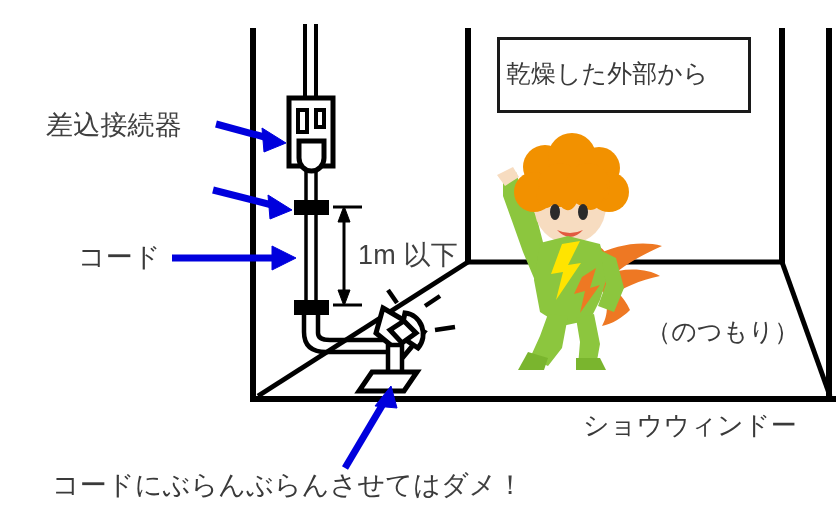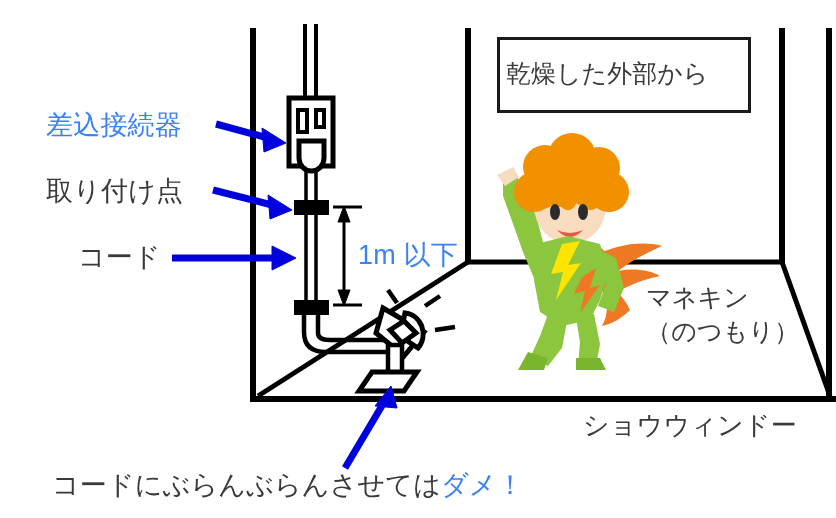--- a/index.html
+++ b/index.html
@@ -27,21 +27,21 @@
     width: 836px;
     height: 518px;
   }
   .lbl {
     position: absolute;
     white-space: nowrap;
     line-height: 1.12;
     letter-spacing: 0.2px;
   }
   .dark  { color: #3a3a3a; }
-  .red   { color: #3b82f6; }
+  .red   { color: #404040; }
 
   .t-title      { left: 272px; top: 1px;   font-size: 27px; }
   .t-plug       { left: 46px;  top: 110px; font-size: 27px; }
   .t-attach     { left: 46px;  top: 176px; font-size: 27px; }
   .t-cord       { left: 78px;  top: 242px; font-size: 27px; }
   .t-cordspec   { left: 2px;   top: 284px; font-size: 27px; }
   .t-1m         { left: 358px; top: 240px; font-size: 27px; }
   .t-mannequin  { left: 646px; top: 283px; font-size: 25px; }
   .t-mannequin2 { left: 646px; top: 317px; font-size: 25px; }
   .t-window     { left: 583px; top: 411px; font-size: 26px; }
@@ -225,31 +225,29 @@
 
       <path d="M 576 318 L 594 314 L 600 344 L 596 366 L 578 366 L 580 342 Z" fill="#8cc63e"></path>
 
       <path d="M 576 358 L 600 358 L 606 370 L 576 370 Z" fill="#7ab52e"></path>
     </g>
   </svg>
 
 
   <div class="lbl red t-plug">差込接続器</div>
 
-  <div class="lbl dark t-attach">取り付け点</div>
 
   <div class="lbl dark t-cord">コード</div>
 
 
   <div class="lbl red t-1m">1m 以下</div>
 
   <div class="boxtext">
     <div>乾燥した外部から</div>
   </div>
 
-  <div class="lbl dark t-mannequin">マネキン</div>
   <div class="lbl dark t-mannequin2">（のつもり）</div>
 
   <div class="lbl dark t-window">ショウウィンドー</div>
 
   <div class="lbl t-caption"><span class="dark">コードにぶらんぶらんさせては</span><span class="red">ダメ！</span></div>
 
 </div>
 
 </body></html>

